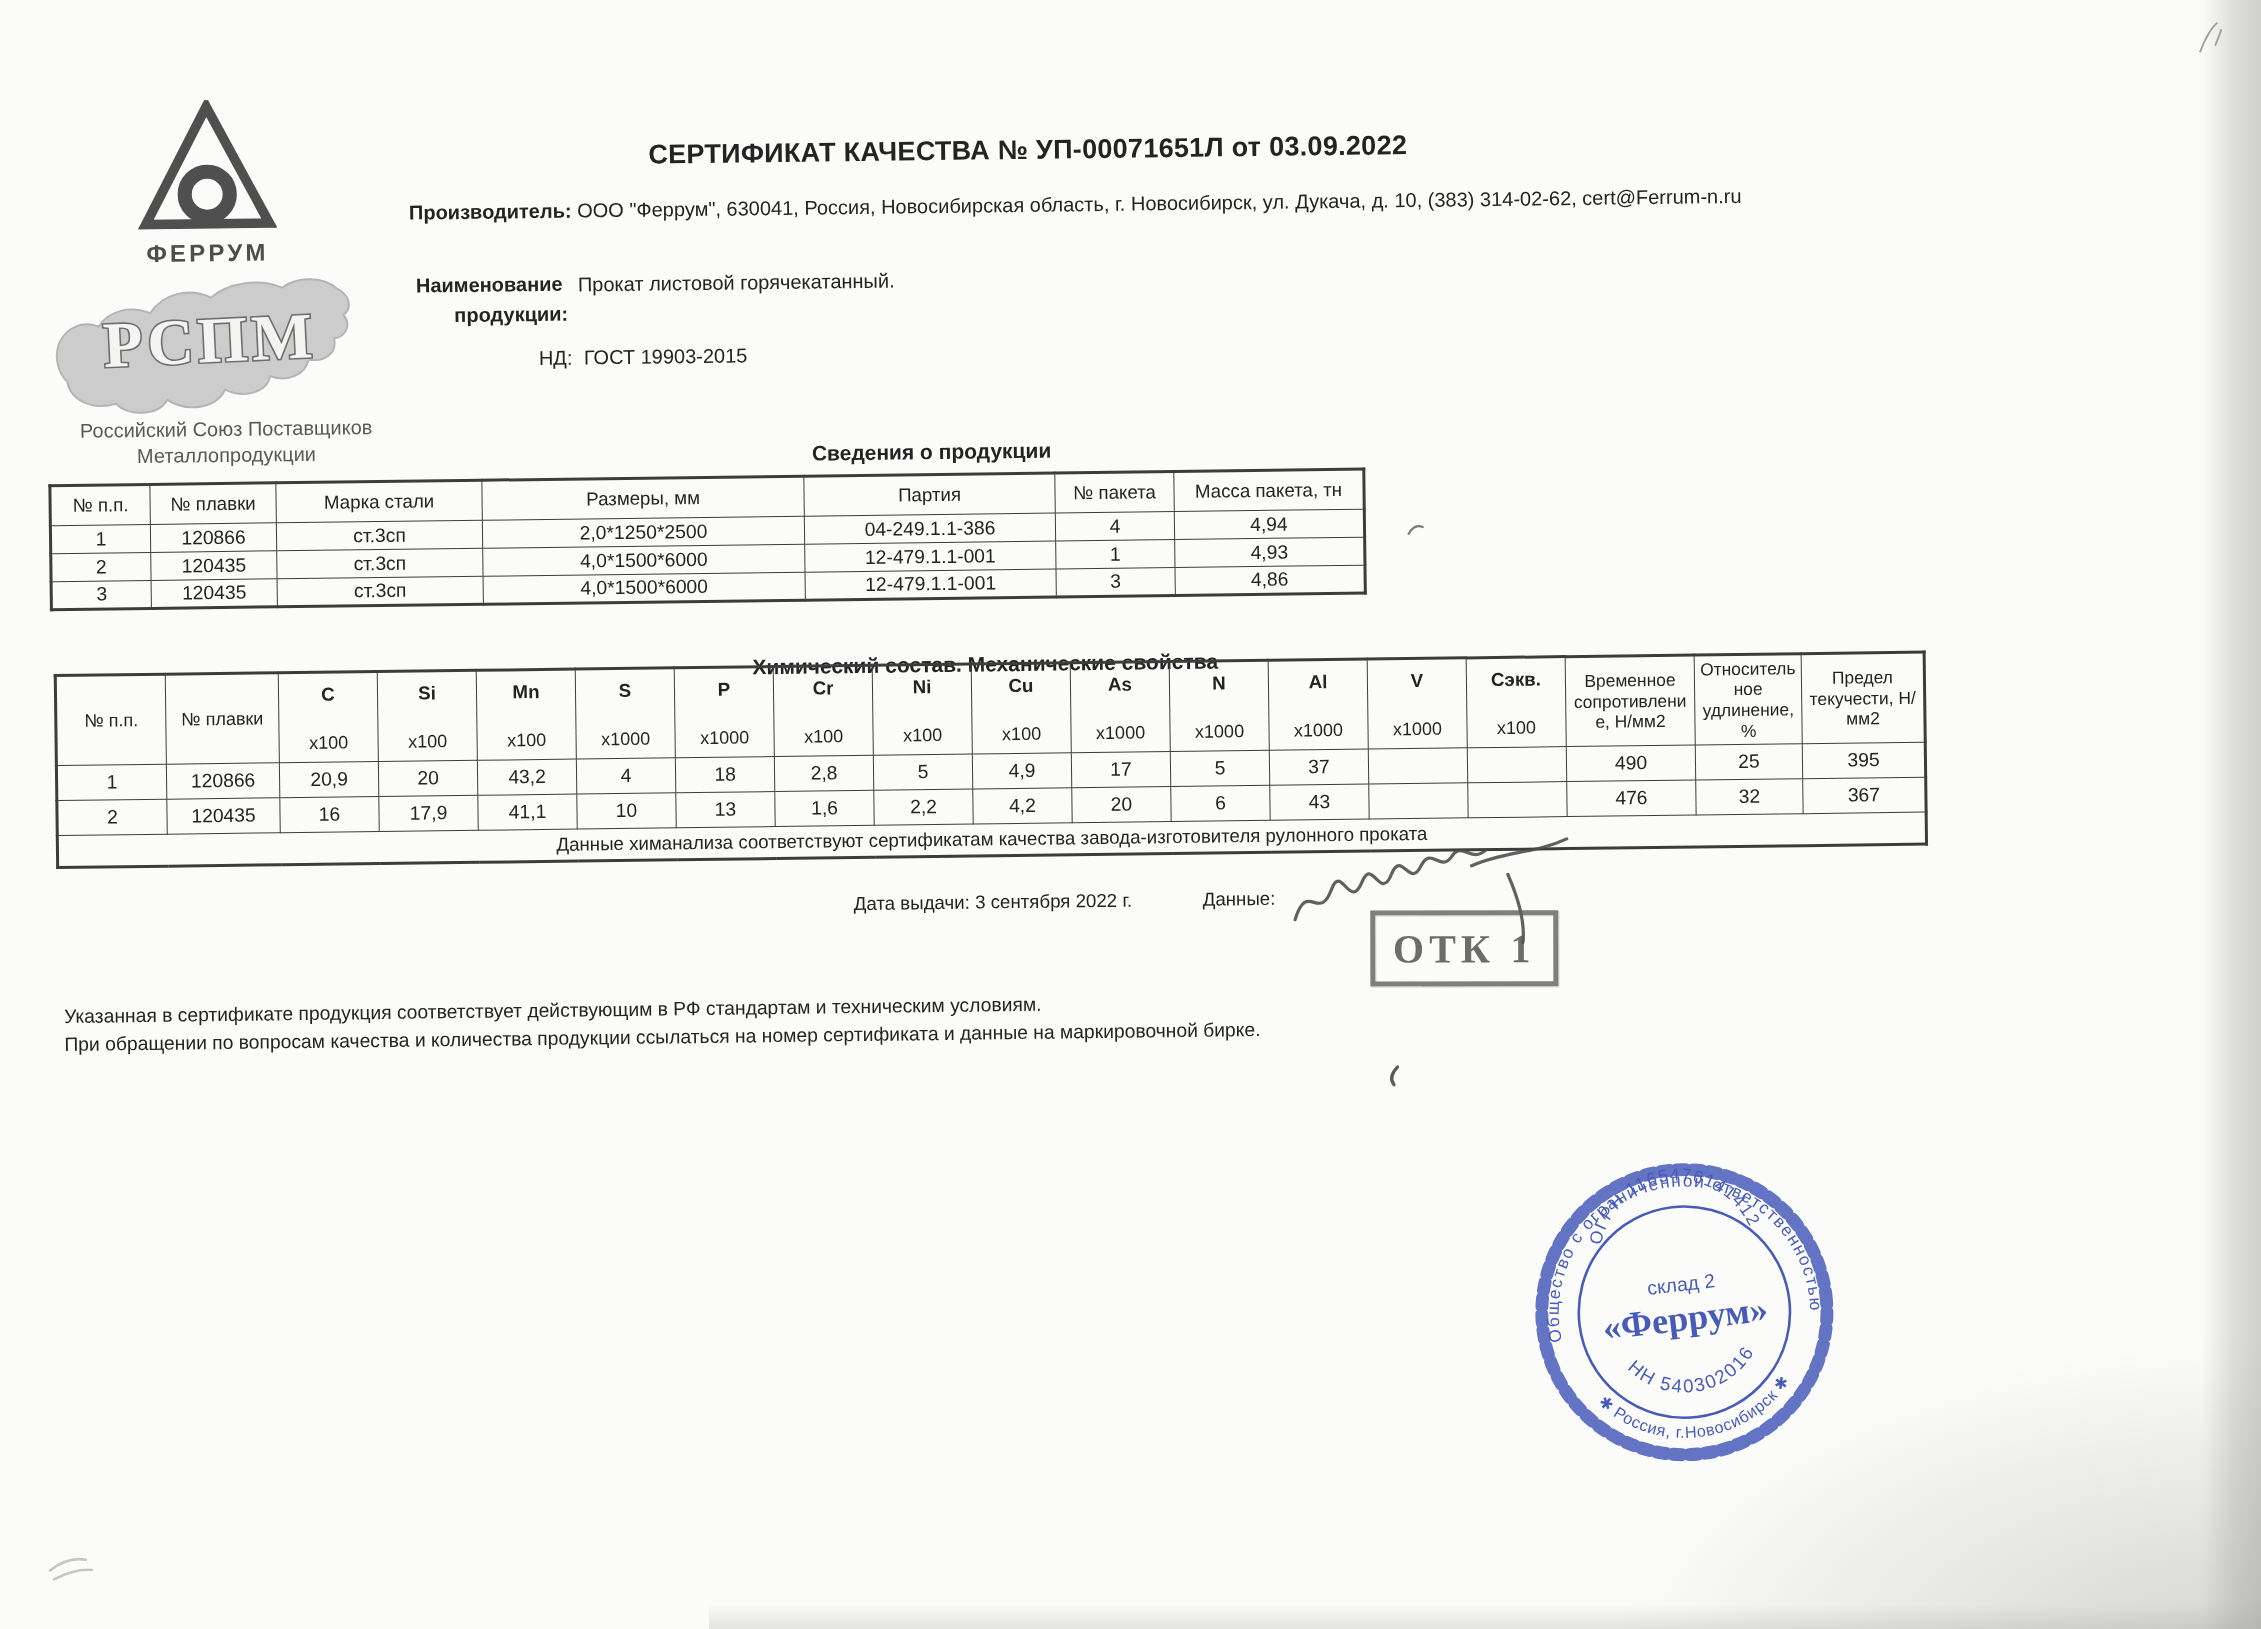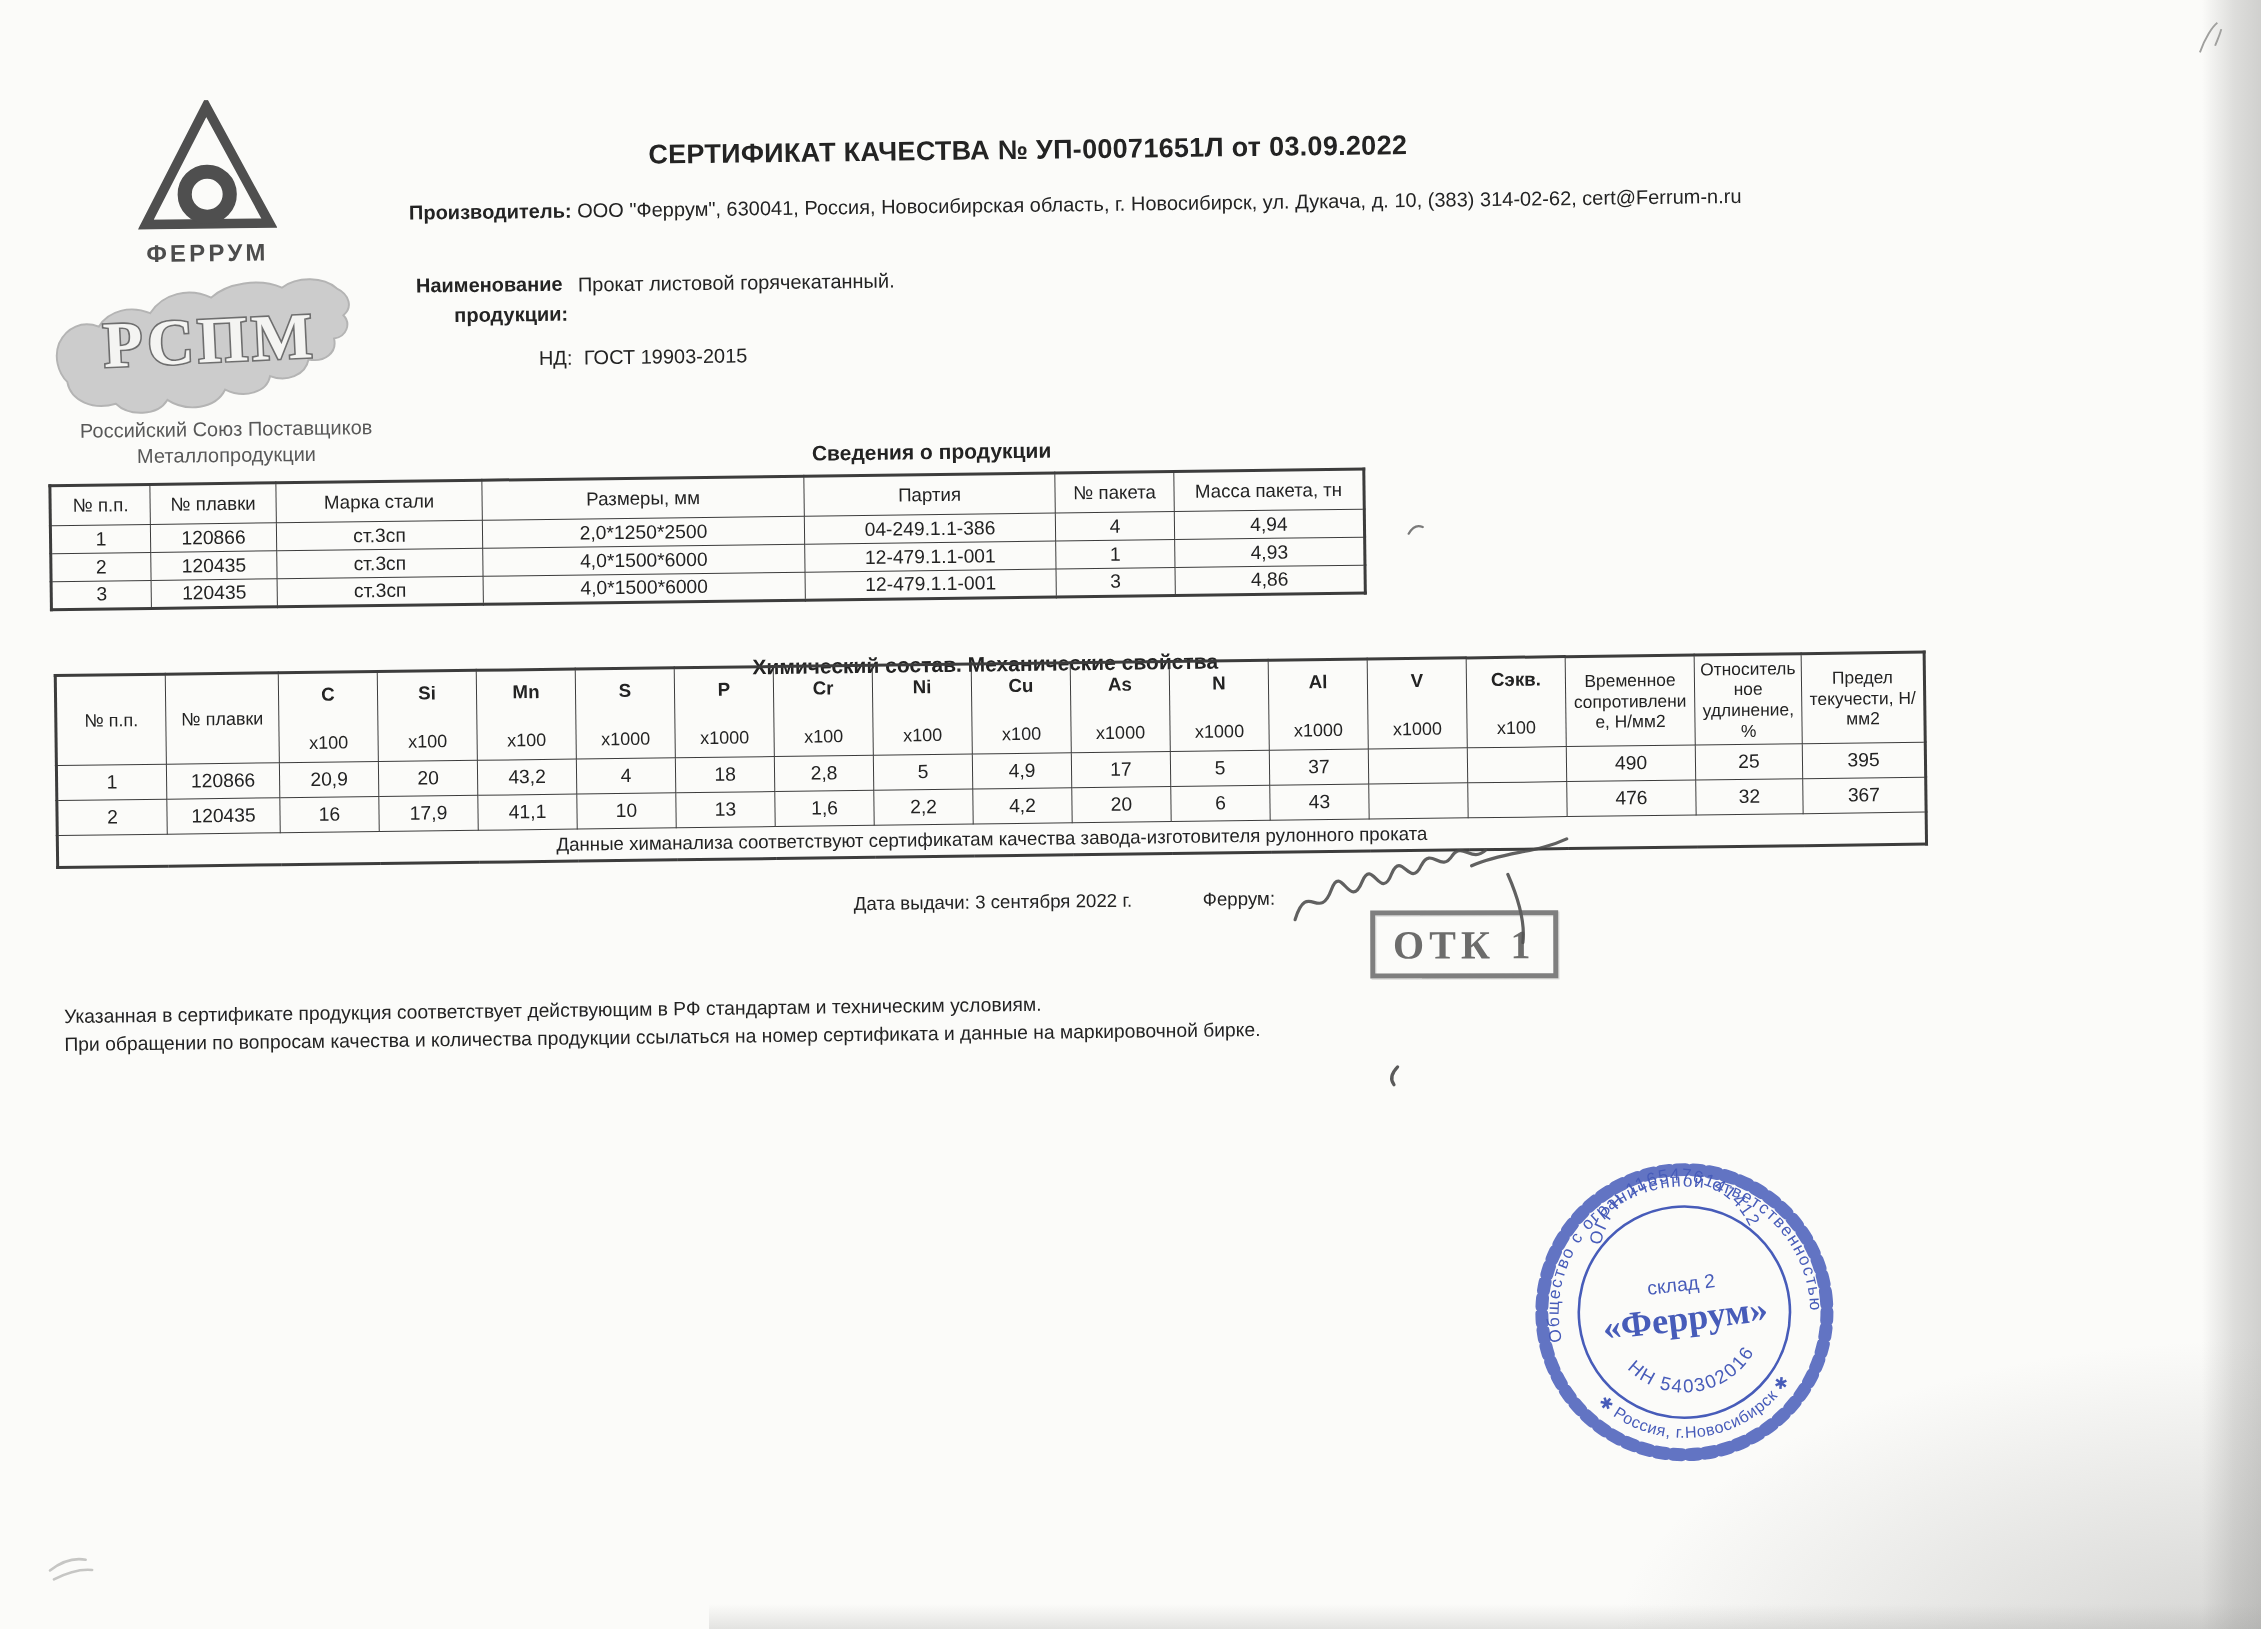--- a/index.html
+++ b/index.html
@@ -52,21 +52,21 @@
   .chem th.elh{vertical-align:top}
   .el-sym{font-weight:bold;font-size:18.7px;padding-top:10.3px}
   .el-mult{font-size:18px;padding-top:27px}
   .chem th.mech{font-size:17.4px;vertical-align:middle;line-height:1.18;overflow-wrap:anywhere;padding:0 5.2px}
   .chem tbody td{height:35px;font-size:19.3px}
   .chem td.note{height:32px;font-size:18.7px}
 
   .date-line{position:absolute;left:852px;top:903px;font-size:18.7px;white-space:nowrap}
   .sign-line{position:absolute;left:1201px;top:903px;font-size:18.7px}
   .signature{position:absolute;left:1277px;top:850px;width:361px;height:116px}
-  .otk{position:absolute;left:1368px;top:928px;width:188px;height:68px;
+  .otk{position:absolute;left:1368px;top:928px;width:188px;height:76px;
     border:5.8px solid rgba(92,92,92,.78);color:rgba(82,82,82,.85);
     display:flex;align-items:center;justify-content:center;
     font-family:"Liberation Serif",serif;font-weight:bold;font-size:40px;letter-spacing:5.2px;
     transform:rotate(.6deg);
     box-shadow:1.3px 1.3px 0 rgba(130,130,130,.22), inset 1.3px 1.3px 0 rgba(130,130,130,.18)}
 
   .foot1{position:absolute;left:61px;top:1006px;font-size:19.3px;white-space:nowrap}
   .foot2{position:absolute;left:61px;top:1034px;font-size:19.3px;white-space:nowrap}
 
   .round-stamp{position:absolute;left:1522px;top:1177px;width:311px;height:311px;
@@ -301,21 +301,21 @@
         </tr>
       </tbody>
     <tfoot>
       <tr>
         <td class="note" colspan="18">Данные химанализа соответствуют сертификатам качества завода-изготовителя рулонного проката</td>
       </tr>
     </tfoot>
   </table>
 
   <div class="date-line">Дата выдачи: 3 сентября 2022 г.</div>
-  <div class="sign-line">Феррум:</div>
+  <div class="sign-line">Данные:</div>
   <svg class="signature" viewBox="0 0 560 180">
     <g fill="none" stroke="#4a4a4a" stroke-width="5" stroke-linecap="round" opacity="0.88">
       <path d="M 25,132 C 45,70 62,138 82,86 C 98,44 110,122 130,74 C 146,36 158,108 176,62
                C 192,26 204,88 222,50 C 238,20 252,64 270,36 C 286,14 300,48 322,28"></path>
       <path d="M 300,52 C 350,30 400,34 448,12"></path>
       <path d="M 356,66 C 372,104 382,142 378,172"></path>
     </g>
   </svg>
   <div class="otk">ОТК 1</div>
 

